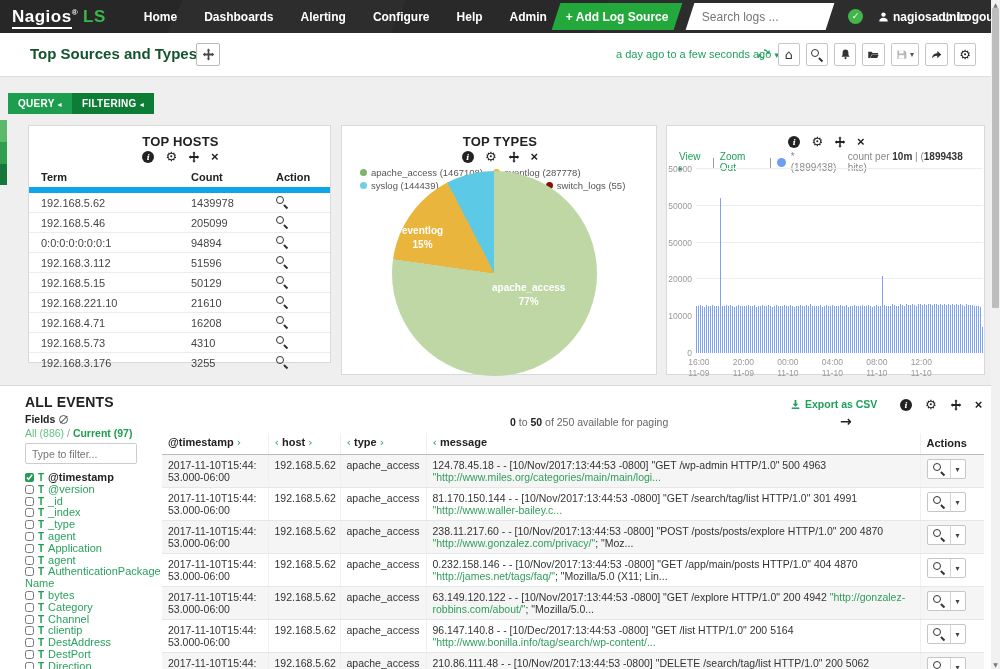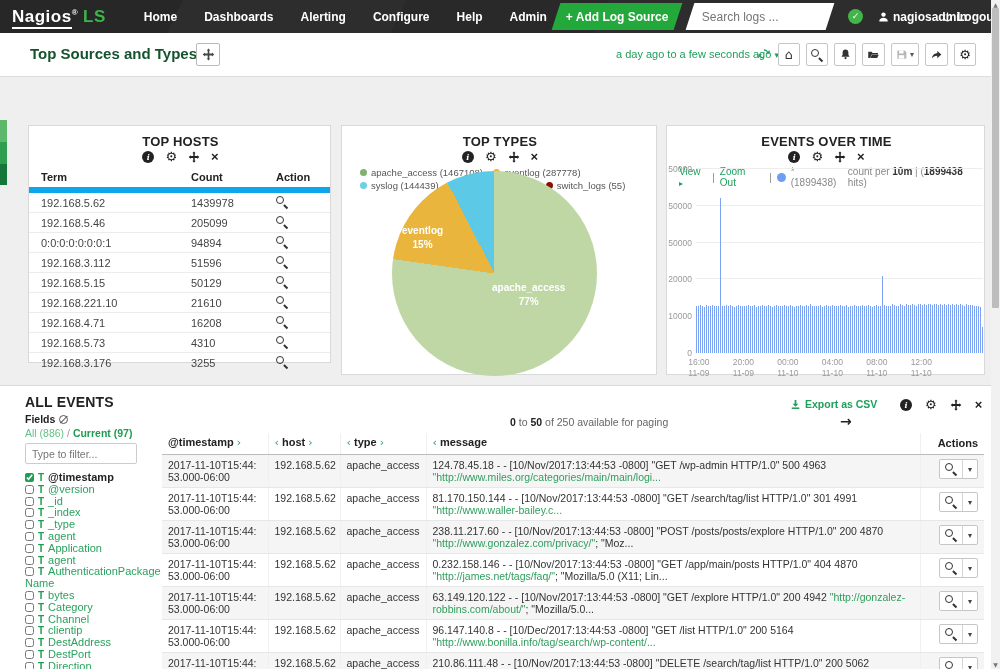--- a/index.html
+++ b/index.html
@@ -132,21 +132,21 @@
   .t-icon { color:#1d9e50; font-weight:bold; margin-right:4px; font-size:10px; }
   .field-checked { color:#222; font-weight:bold; }
 
   .paging { position:absolute; left:510px; top:30px; font-size:10.5px; color:#666; }
   .paging b { color:#222; }
   .page-next { position:absolute; left:840px; top:27px; font-size:14px; font-weight:bold; color:#222; cursor:pointer; }
 
   .ev-table { position:absolute; left:162px; top:47px; width:822px; border-collapse:collapse; table-layout:fixed; font-size:10.5px; }
   .ev-table th { font-size:11px; font-weight:bold; color:#222; text-align:left; padding:3px 6px 5px 6px; border-bottom:1px solid #bbb; border-right:1px solid #f0f0f0; white-space:nowrap; }
   .ev-table td { padding:4px 6px; border-bottom:1px solid #e7e7e7; border-right:1px solid #f0f0f0; vertical-align:top; color:#333; }
-  .ev-table th:last-child, .ev-table td:last-child { border-right:none;text-align:right; }
+  .ev-table th:last-child, .ev-table td:last-child { border-right:none; }
   .ev-table tbody tr:nth-child(odd) { background:#f5f5f5; }
   .col-ts { width:106px; } .col-host { width:72px; } .col-type { width:86px; } .col-msg { width:auto; } .col-act { width:64px; }
   .ts-cell { word-break:break-all; }
   .msg-link { color:#2f9e5b; }
   .col-arrow { color:#1fa05c; font-weight:normal; cursor:pointer; }
   .act-group { display:inline-flex; border:1px solid #c6c6c6; border-radius:2px; background:#fff; }
   .act-q { padding:3px 5px; border-right:1px solid #d5d5d5; cursor:pointer; display:flex; align-items:center; }
   .act-dd { padding:3px 5px; cursor:pointer; font-size:8px; color:#444; display:flex; align-items:center; }
 
   
@@ -239,20 +239,24 @@
           <svg width="13" height="12" viewBox="0 0 16 16">
             <path d="M9 2.5v3.2C4.8 5.7 2.3 8.6 2 12.5c1.6-2.3 3.8-3.4 7-3.4v3.2l5.5-4.9z" fill="#333"></path>
           </svg>
         </div>
       <div class="tool-btn">
           <span class="ic-gear glyph">⚙</span>
         </div>
     </div>
   </div>
 
+  <div class="qf">
+    <div class="qf-btn qf-query"><span>QUERY</span> <span class="caret glyph">◂</span></div>
+    <div class="qf-btn qf-filtering"><span>FILTERING</span> <span class="caret glyph">◂</span></div>
+  </div>
 
   <div class="strip strip-top">
       <div class="seg1"></div>
       <div class="seg2"></div>
       <div class="seg3"></div>
     </div>
   <div class="strip strip-bottom">
       <div class="seg1"></div>
       <div class="seg2"></div>
       <div class="seg3"></div>
@@ -349,21 +353,20 @@
       </span>
     </div>
     <div class="legend"><span class="leg-item"><span class="leg-dot" style="background: rgb(126, 178, 109);"></span>apache_access (1467108)</span><span class="leg-item"><span class="leg-dot" style="background: rgb(234, 184, 57);"></span>eventlog (287778)</span><span class="leg-item"><span class="leg-dot" style="background: rgb(110, 208, 224);"></span>syslog (144439)</span><span class="leg-item"><span class="leg-dot" style="background: rgb(220, 177, 14);"></span>apache_error (75)</span><span class="leg-item"><span class="leg-dot" style="background: rgb(137, 15, 2);"></span>switch_logs (55)</span></div>
     <div class="pie" style="background: conic-gradient(rgb(190, 215, 164) 0%, rgb(190, 215, 164) 77.2384%, rgb(233, 181, 60) 77.2384%, rgb(233, 181, 60) 92.3889%, rgb(92, 201, 230) 92.3889%, rgb(92, 201, 230) 99.9932%, rgb(233, 181, 60) 99.9932%, rgb(233, 181, 60) 99.9971%, rgb(138, 42, 10) 99.9971%, rgb(138, 42, 10) 100%);"></div>
     <div class="pie-label pie-label-eventlog"><span>eventlog</span><br><span>15%</span></div>
     <div class="pie-label pie-label-apache"><span>apache_access</span><br><span>77%</span></div>
   </div>
 
   <div class="panel panel-events">
     <div class="panel-head">
-      <span class="panel-title">EVENTS OVER TIME</span>
       <span class="panel-icons">
         <span class="p-icon">
             <span class="ic-info">i</span>
           </span>
         <span class="p-icon ic-gear glyph">⚙</span>
         <span class="p-icon">
             <svg width="12" height="12" viewBox="0 0 16 16">
               <path d="M8 0.5l2.2 2.6H9v3.6h3.4V5.5L15 8l-2.6 2.5V9.3H9v3.6h1.2L8 15.5l-2.2-2.6H7V9.3H3.6v1.2L1 8l2.6-2.5v1.2H7V3.1H5.8z" fill="#222"></path>
             </svg>
           </span>

